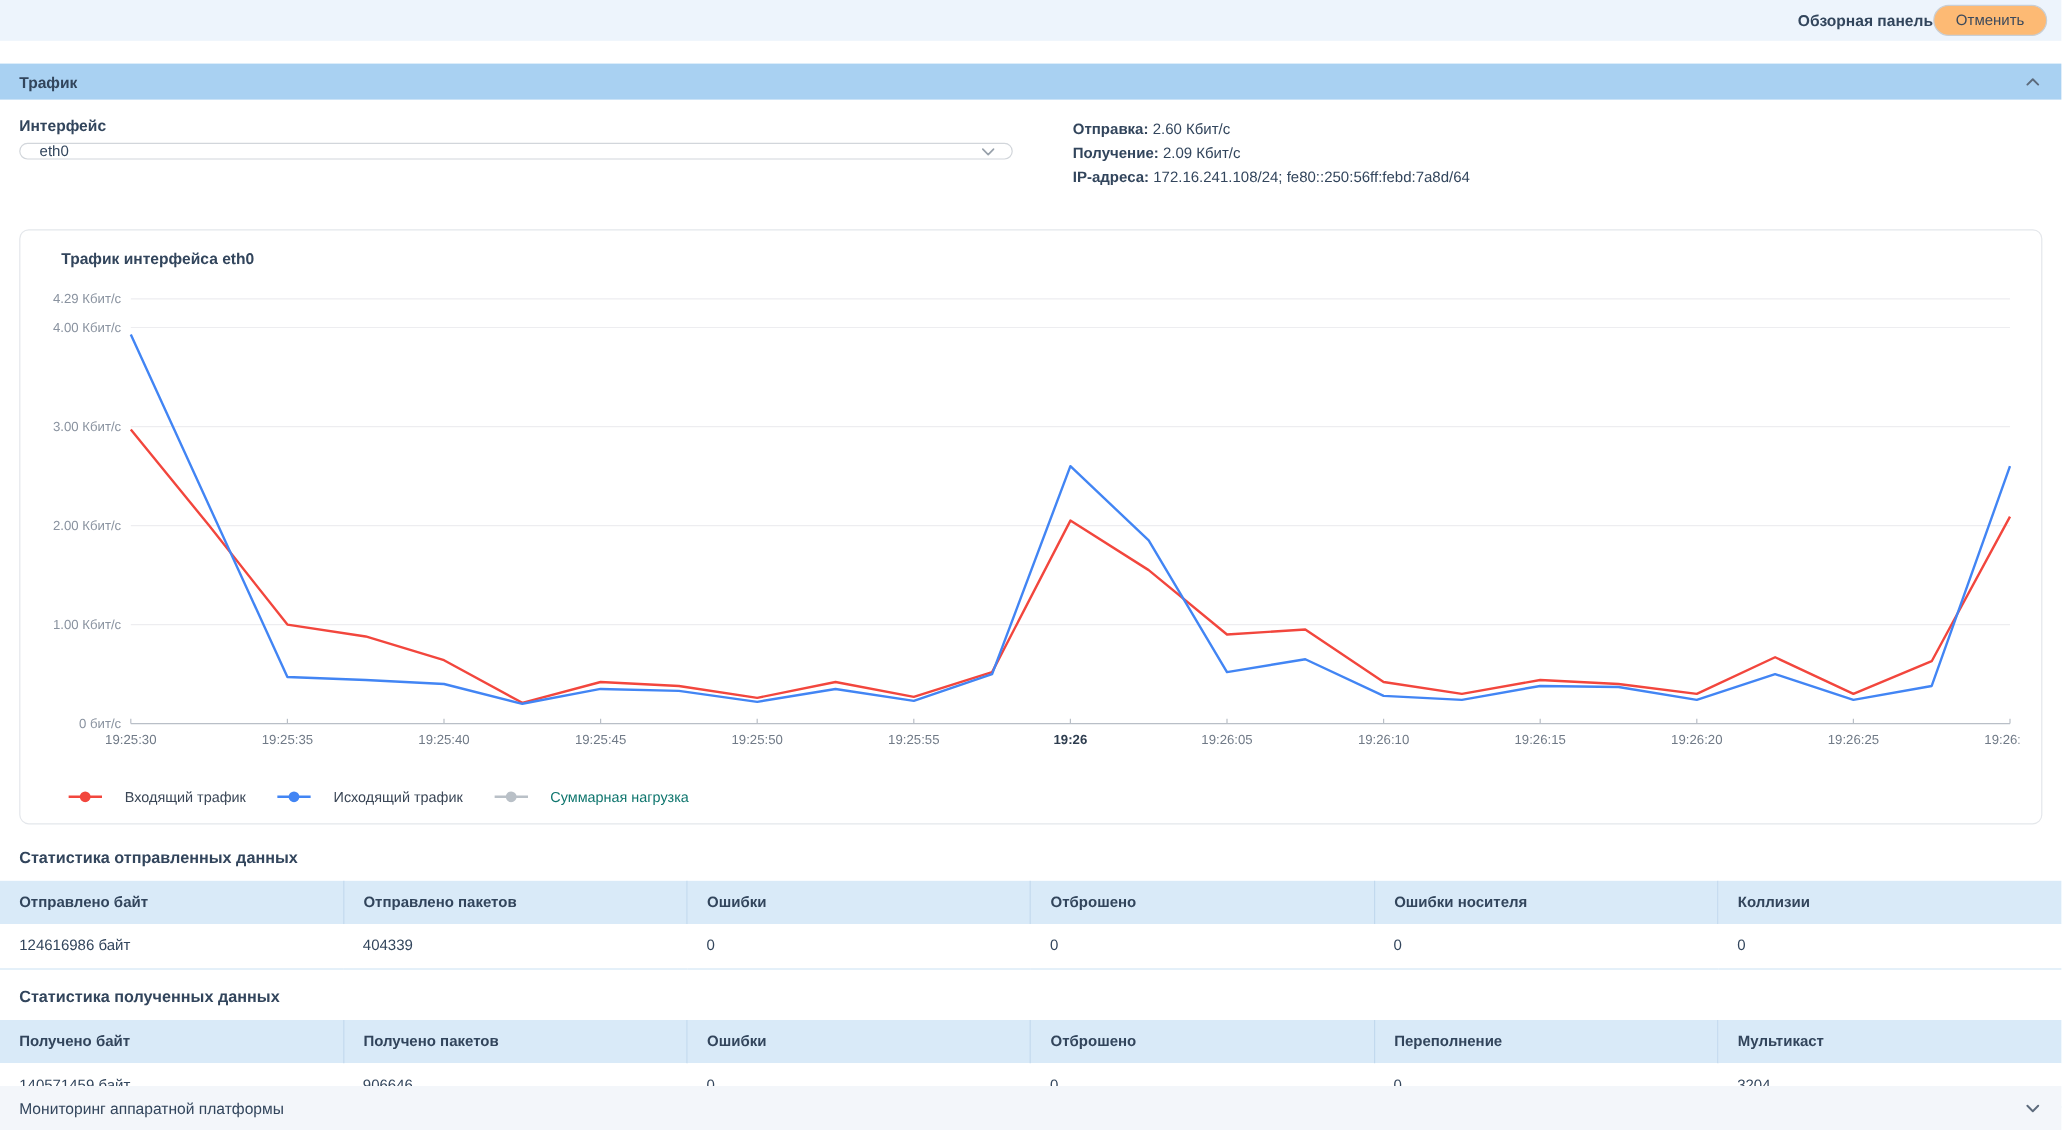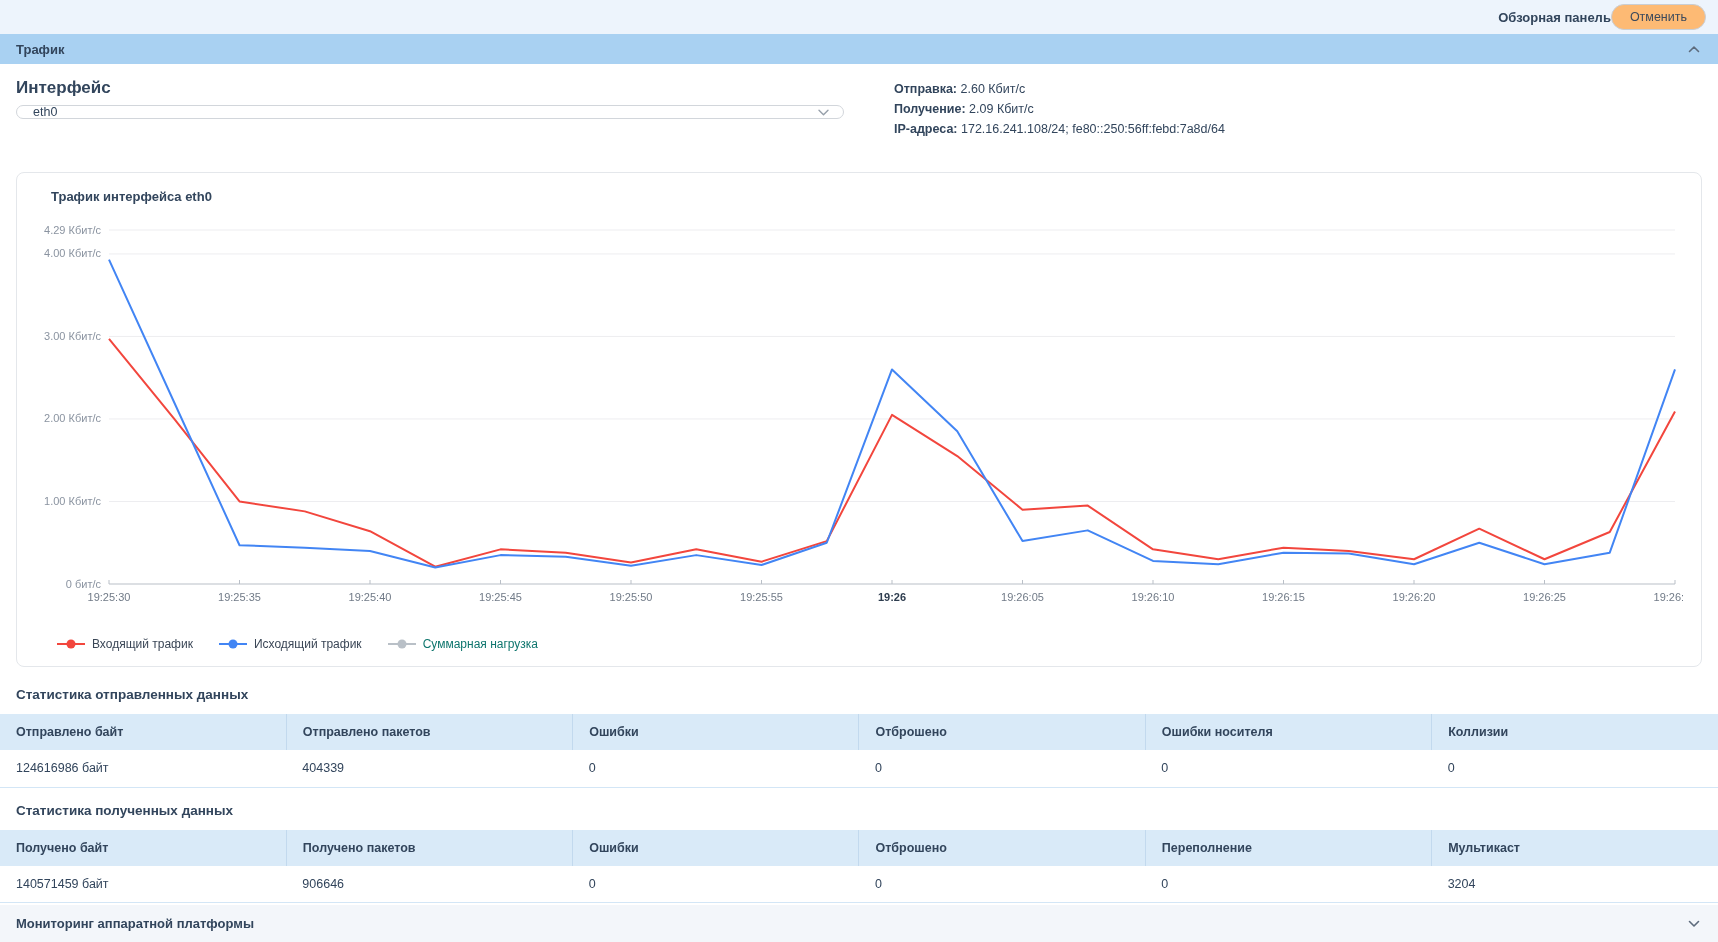--- a/index.html
+++ b/index.html
@@ -8,63 +8,63 @@
 
   
   .topbar { height:34px; background:#edf4fc; display:flex; align-items:center;
             justify-content:flex-end; padding:0 12px 0 16px; }
   .topbar-title { font-size:13px; font-weight:bold; }
   .cancel-btn { background:#fdba74; border:1px solid #c9ced4; border-radius:14px;
                 height:26px; padding:0 18px; font-size:12.5px; color:#3c4a5c;
                 font-family:"Liberation Sans", sans-serif; cursor:pointer; }
 
   
-  .section-header { height:30px; background:#a9d1f2; display:flex;
+  .section-header { margin-top:19px; height:30px; background:#a9d1f2; display:flex;
                     align-items:center; justify-content:space-between; padding:0 18px 0 16px;
                     cursor:pointer; }
   .section-header span.t { font-size:13px; font-weight:bold; }
   .chev svg { display:block; }
 
   .traffic-body { padding:14px 0 0 0; }
 
   .iface-row { display:flex; padding:0 16px; }
   .iface-col { width:828px; }
-  .iface-label { font-size:17px; font-weight:bold; display:block; margin-bottom:7px; }
+  .iface-label { font-size:13px; font-weight:bold; display:block; margin-bottom:7px; }
   .select { height:14px; border:1px solid #d2d6db; border-radius:15px; background:#fff;
             display:flex; align-items:center; justify-content:space-between;
             padding:0 14px 0 16px; font-size:12.5px; cursor:pointer; }
   .sel-chev { color:#98a1ab; display:flex; }
 
   .stats-col { margin-left:50px; padding-top:1px; }
   .stat-line { font-size:12.5px; line-height:20px; }
   .stat-line b { font-weight:bold; }
 
   
   .chart-card { margin:33px 16px 0 16px; border:1px solid #e4e7eb; border-radius:8px;
                 background:#fff; padding:14px 16px 10px 16px; }
   .chart-title { font-size:13px; font-weight:bold; margin:2px 0 10px 18px; }
   .legend { display:flex; align-items:center; gap:26px; margin:4px 0 2px 24px; height:20px; }
-  .legend-item { display:flex; align-items:center; gap:7px; font-size:12px; color:#3a4656;
+  .legend-item { display:flex; align-items:center; gap:19px; font-size:12px; color:#3a4656;
                  cursor:pointer; }
   .legend-item.disabled { color:#0f766e; }
 
   
   .tbl-heading { font-size:13.5px; font-weight:bold; margin:20px 0 0 16px; }
   table.stats { width:1718px; border-collapse:collapse; margin-top:12px; table-layout:fixed; }
   table.stats th { background:#d9eaf8; text-align:left; font-size:12.5px; font-weight:bold;
                    height:36px; padding:0 10px 0 16px; border-left:1px solid #c2d9ee; }
   table.stats th:first-child { border-left:none; }
   table.stats td { font-size:12.5px; height:37px; padding:0 10px 0 16px;
                    border-bottom:1px solid #d3e6f6; background:#fff; }
 
   
   .footer-section { position:absolute; left:0; right:0; top:905px; bottom:0;
                     background:#f3f6fa; display:flex; align-items:center;
                     justify-content:space-between; padding:0 18px 0 16px; cursor:pointer; }
-  .footer-section span.t { font-size:13px; font-weight:bold; }
+  .footer-section span.t { font-size:13px; font-weight:normal; }
 </style>
 </head>
 <body>
 
 <div class="topbar">
   <span class="topbar-title">Обзорная панель</span>
   <button class="cancel-btn">Отменить</button>
 </div>
 
 <div class="section-header">

